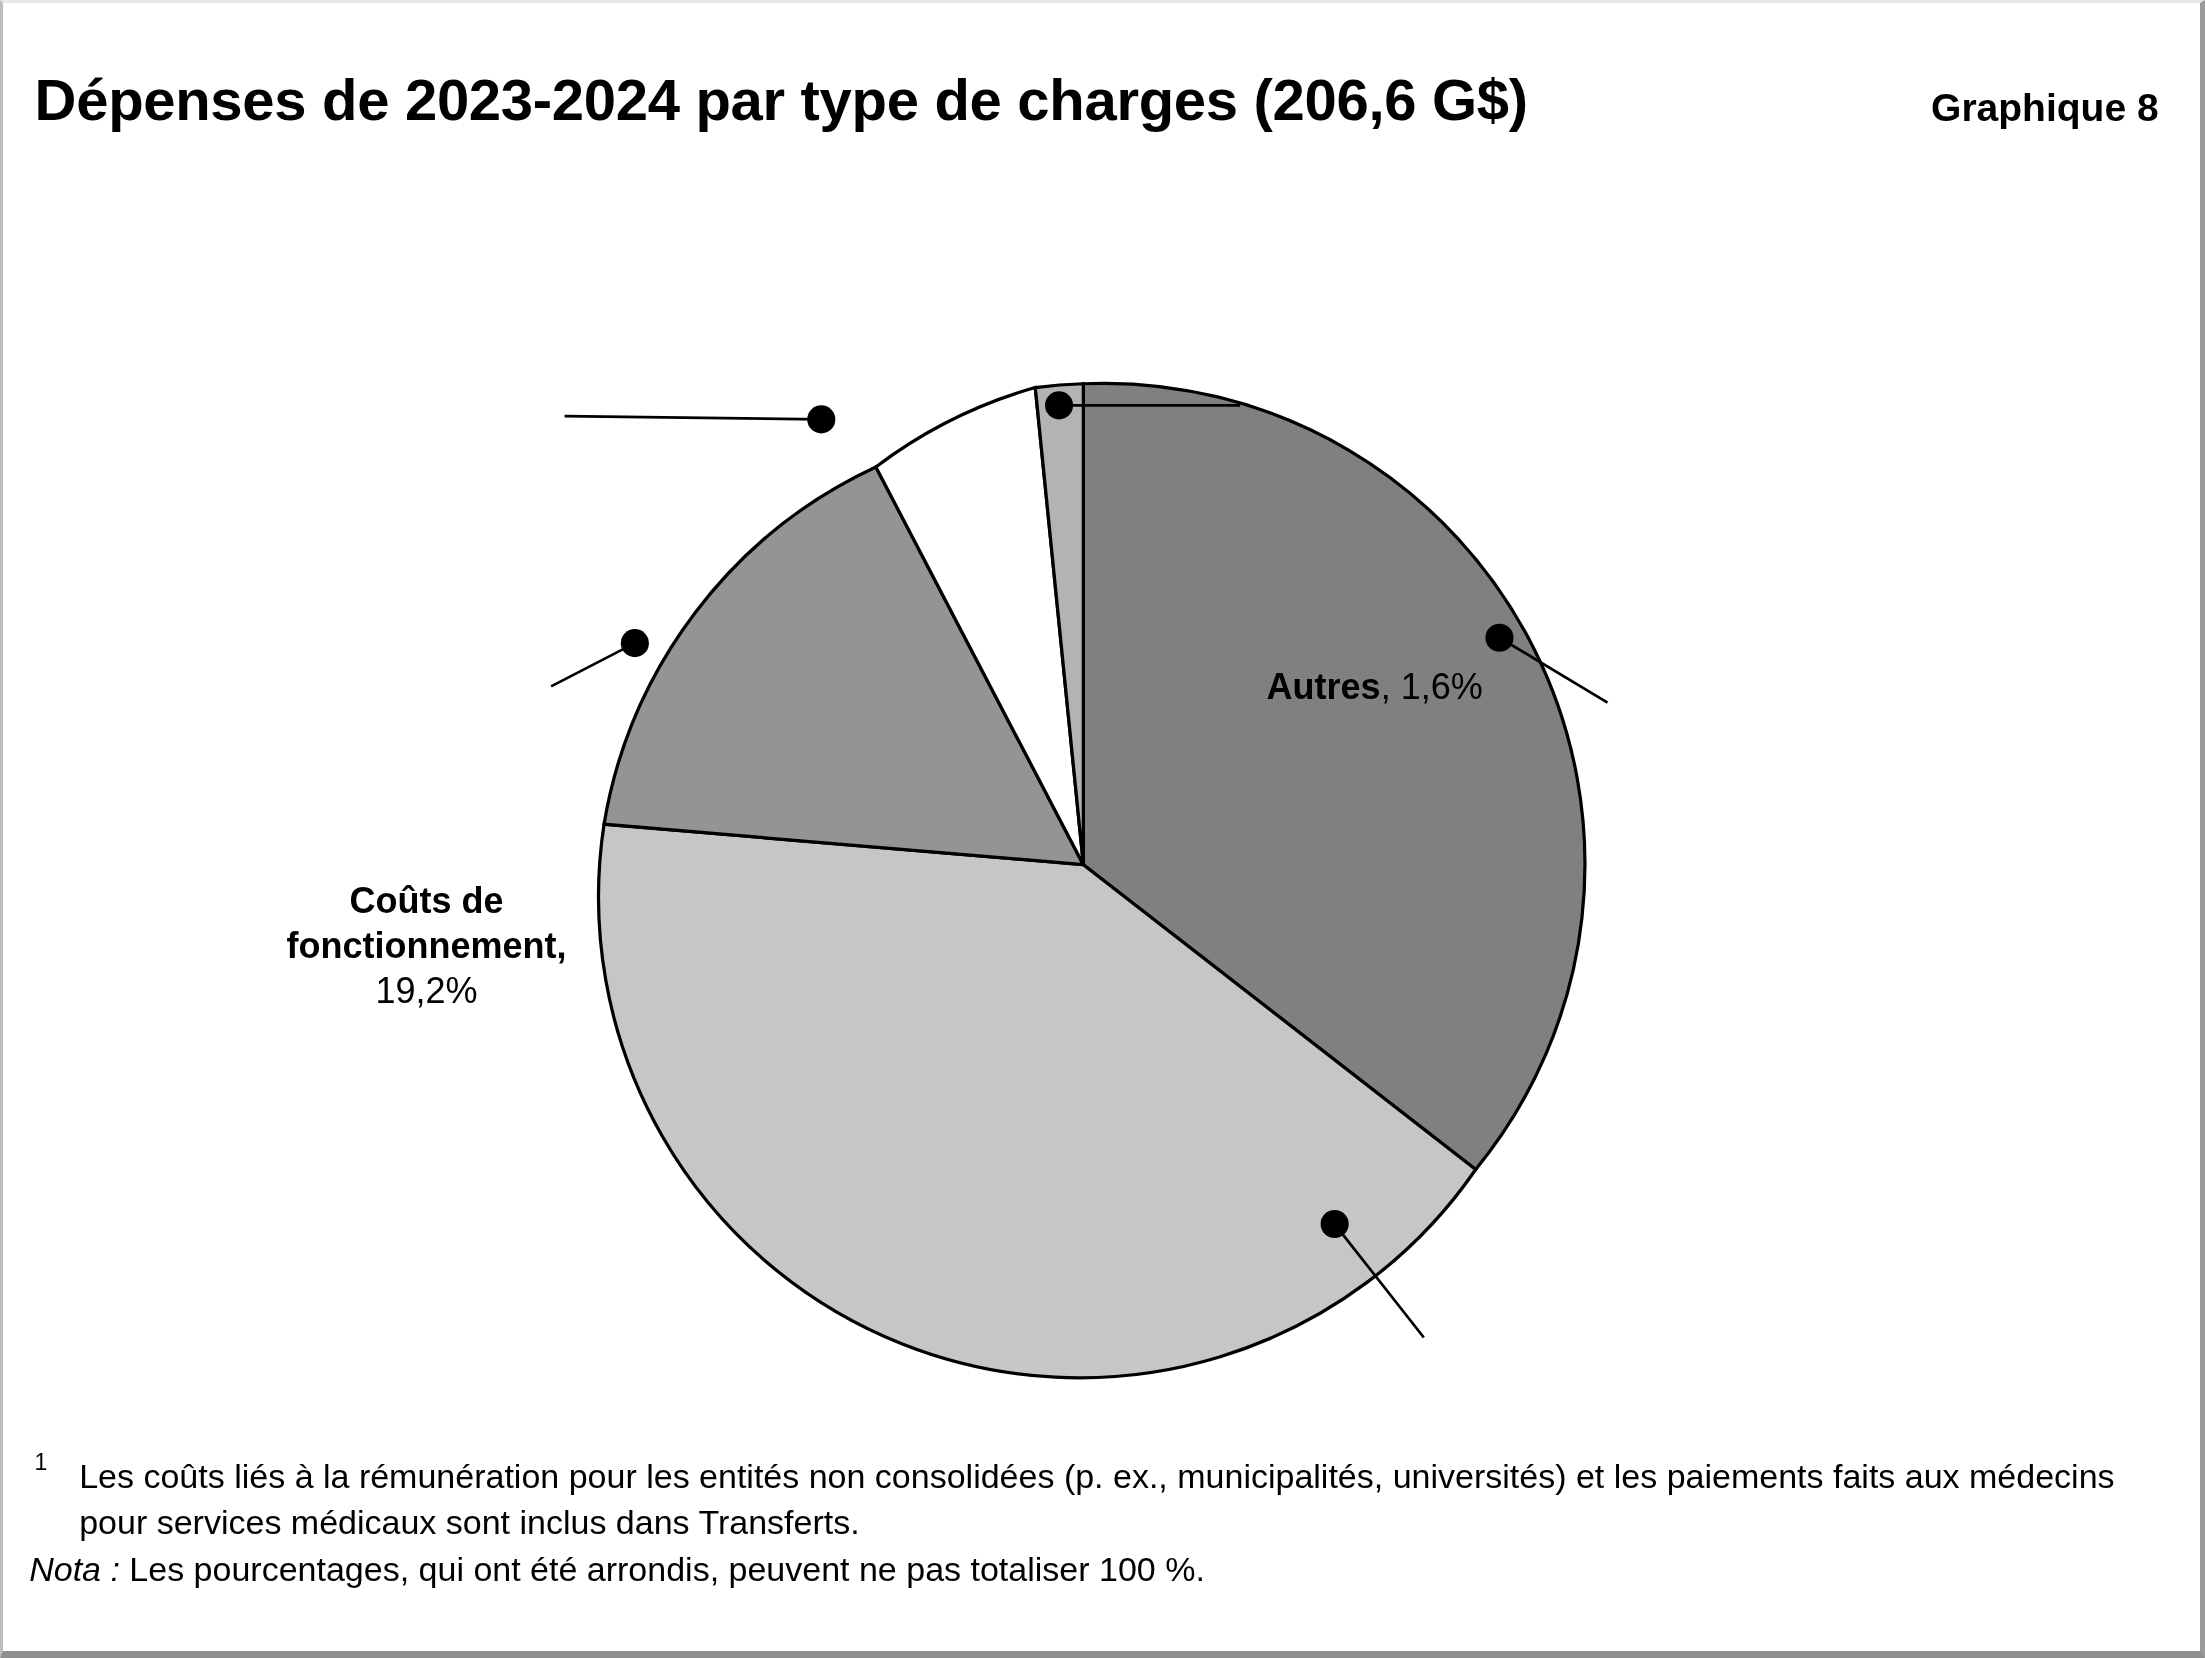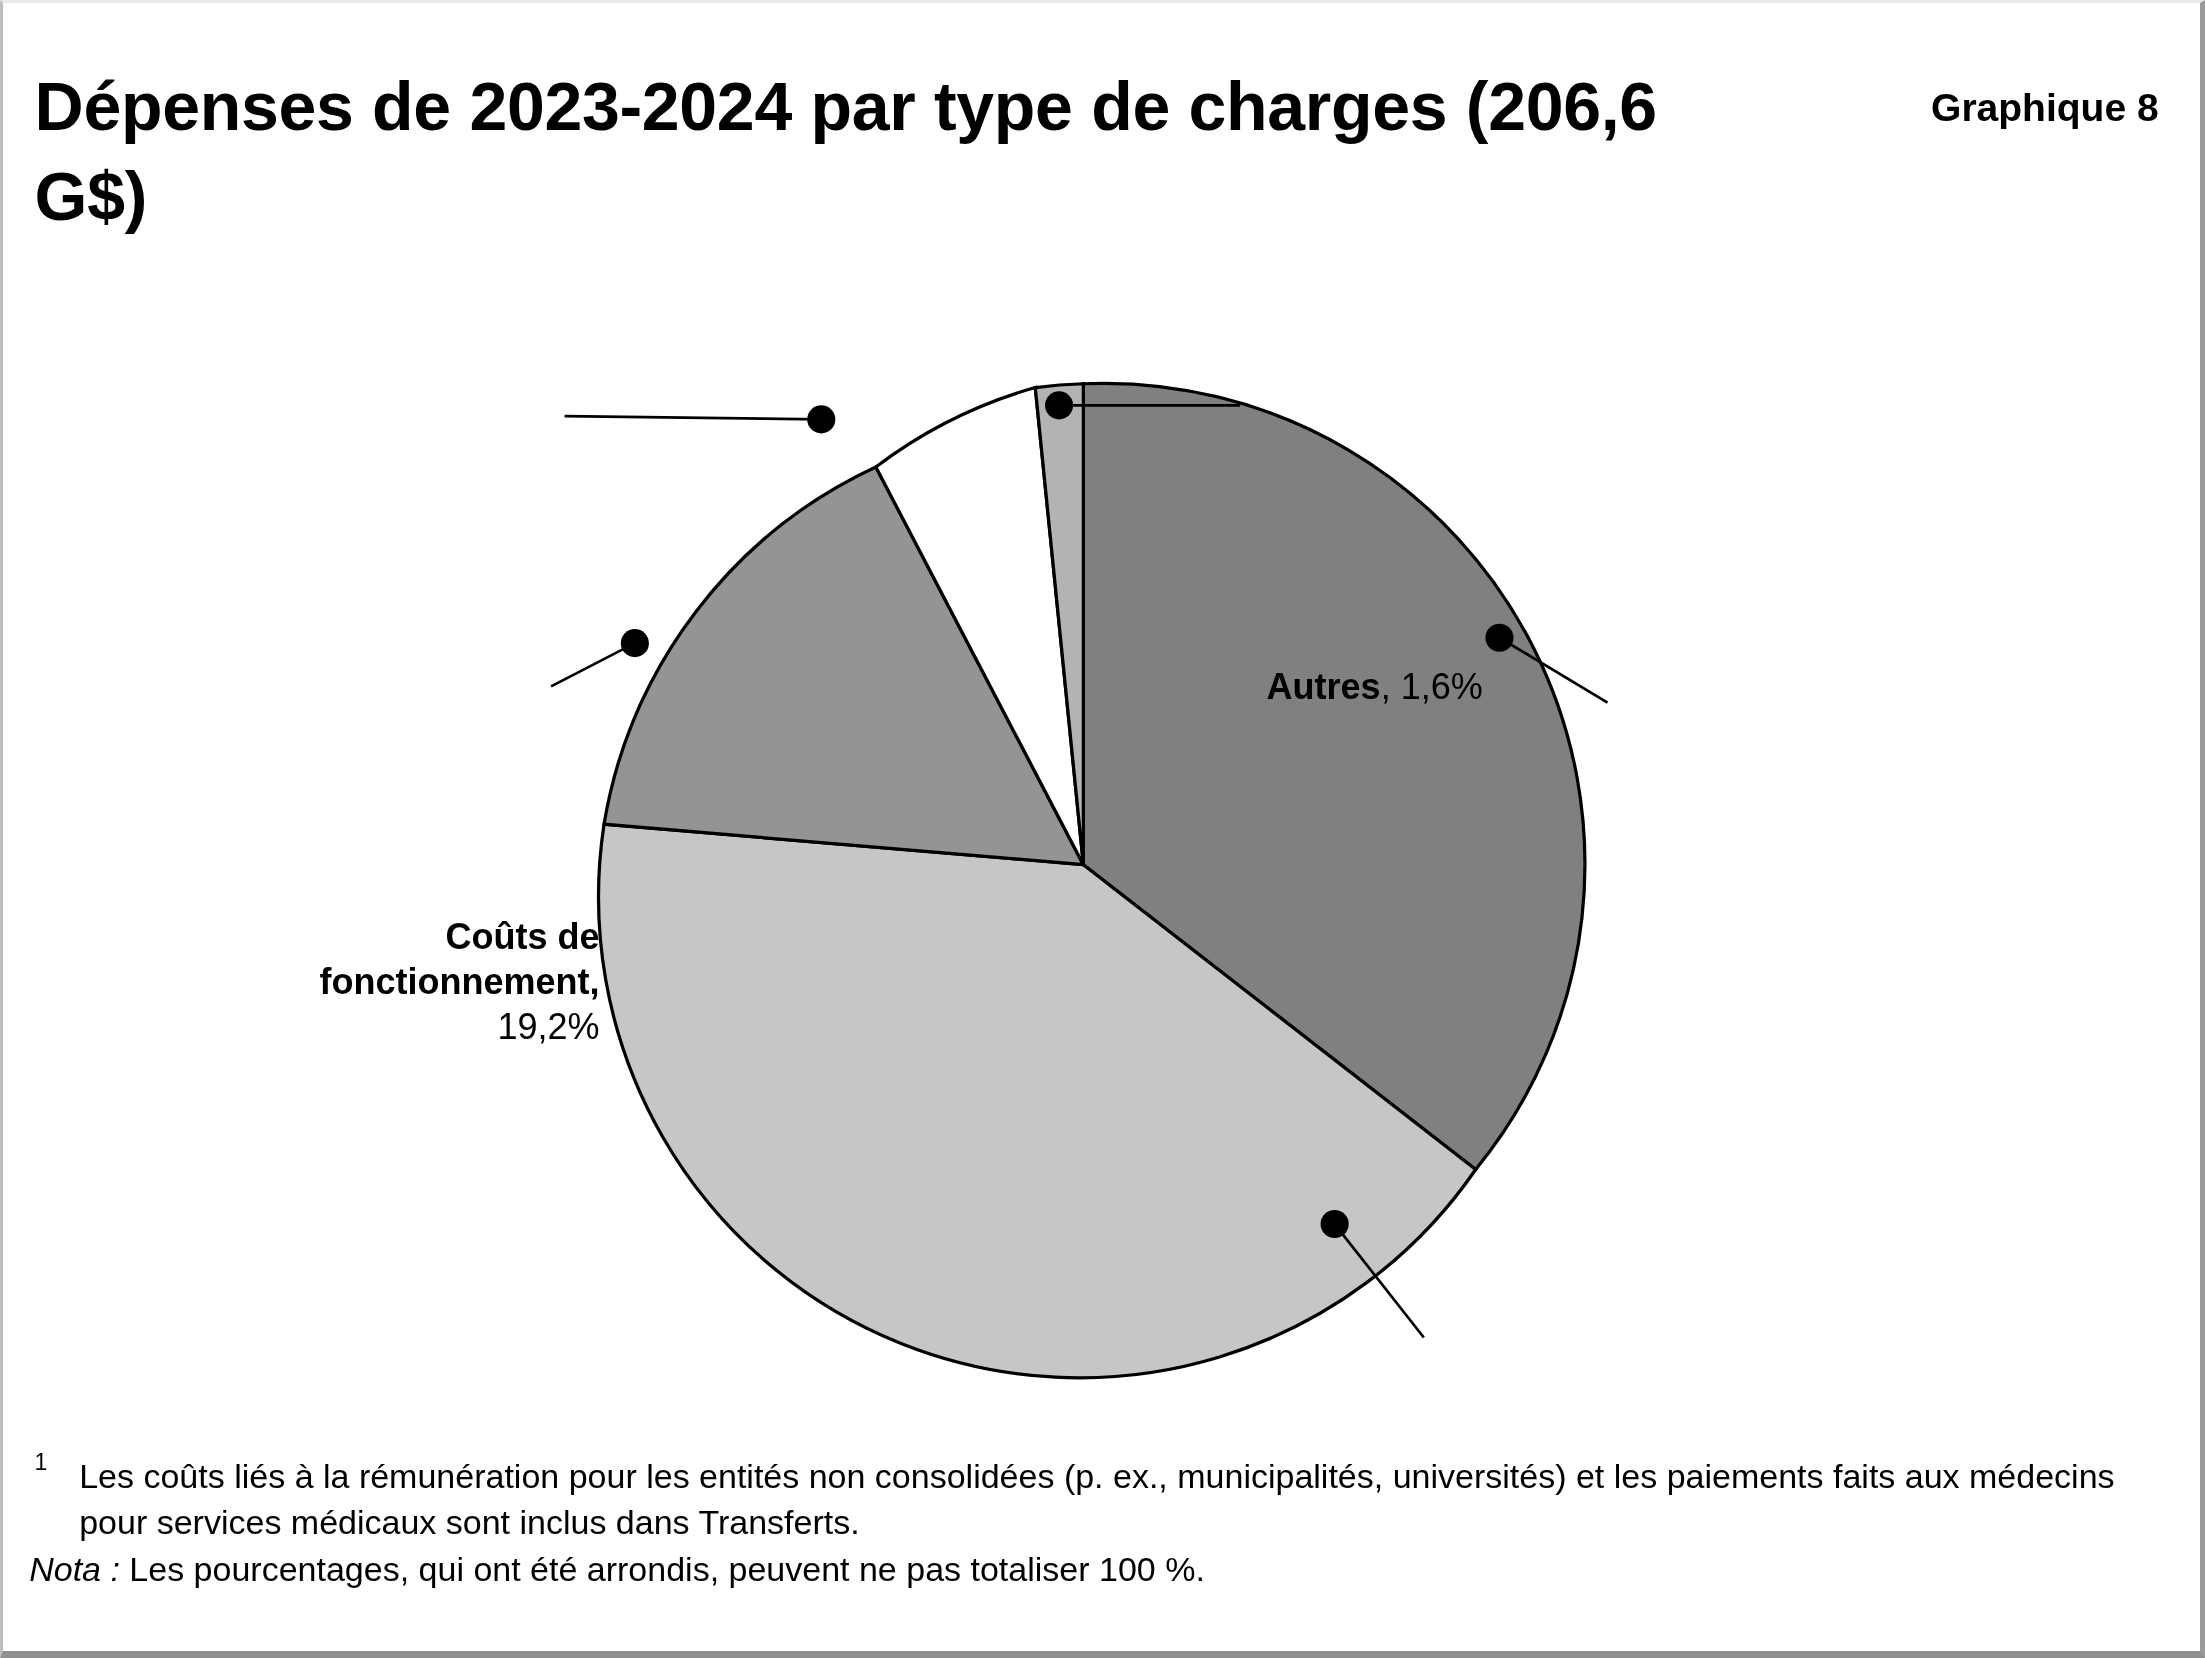--- a/index.html
+++ b/index.html
@@ -38,21 +38,21 @@
     width: 2181px;
     height: 1632px;
     background: #ffffff;
   }
 
   .title {
     position: absolute;
     left: 27px;
     top: 57px;
     width: 1676px;
-    font-size: 68px;
+    font-size: 58px;
     font-weight: bold;
     line-height: 1.32;
     color: #000000;
     letter-spacing: -0.3px;
   }
   .chart-number {
     position: absolute;
     right: 30px;
     top: 81px;
     font-size: 39px;
@@ -80,21 +80,21 @@
     position: absolute;
     font-size: 36px;
     color: #000000;
     line-height: 1.24;
     white-space: nowrap;
   }
   .lbl b { font-weight: bold; }
   .lbl sup { font-size: 23px; vertical-align: super; font-weight: bold;}
 
   #lbl-interet { left: 295px; top: 387px; }
-  #lbl-couts   { left: 246px; top: 607px; text-align: right; width: 346px; white-space: normal;}
+  #lbl-couts   { left: 246px; top: 571px; text-align: center; width: 346px; white-space: normal;}
   #lbl-autres  { left: 1259px; top: 357px; }
   #lbl-salaires{ left: 1654px; top: 597px; text-align: center; width: 346px; white-space: normal;}
 
   
   #footnotes {
     position: absolute;
     left: 21.6px;
     top: 1449px;
     width: 2140px;
     font-size: 34px;

